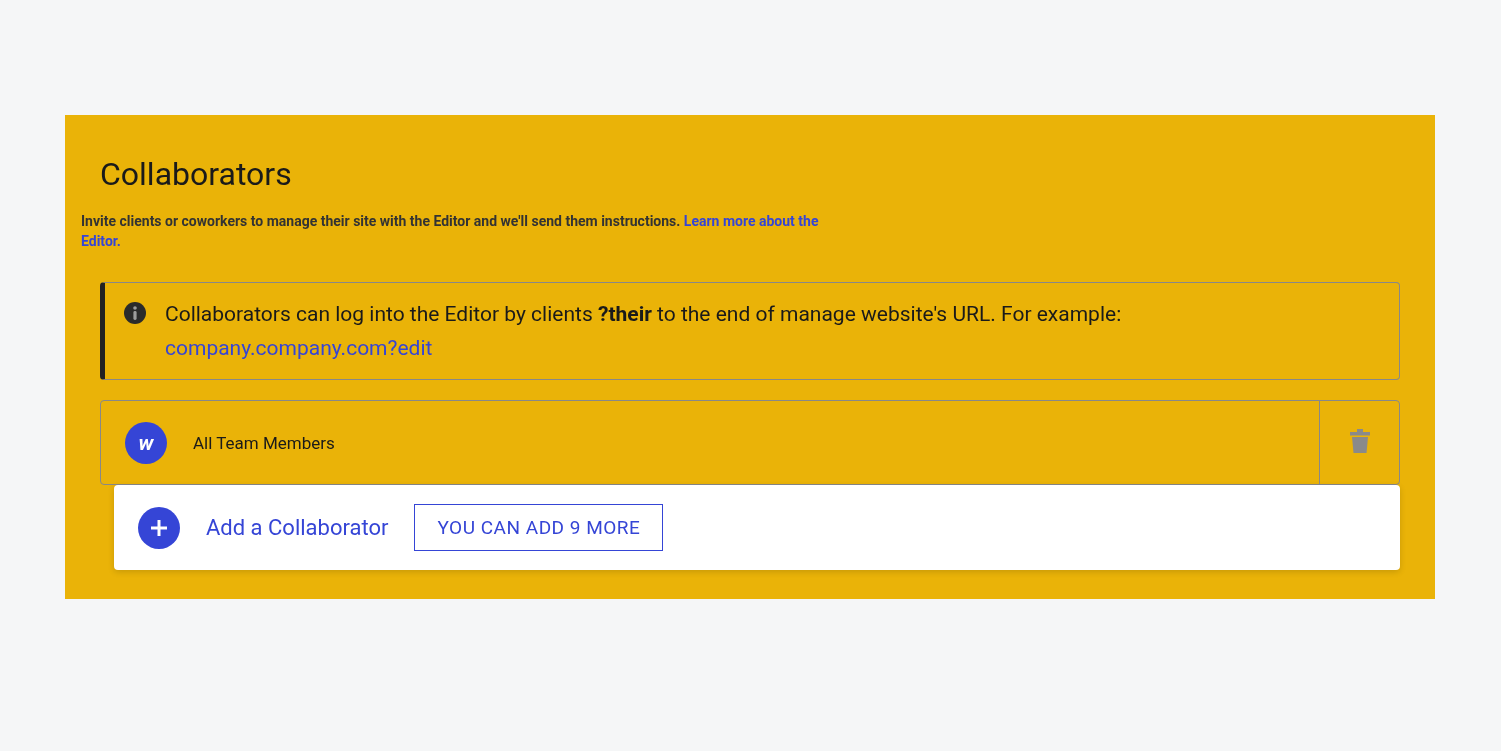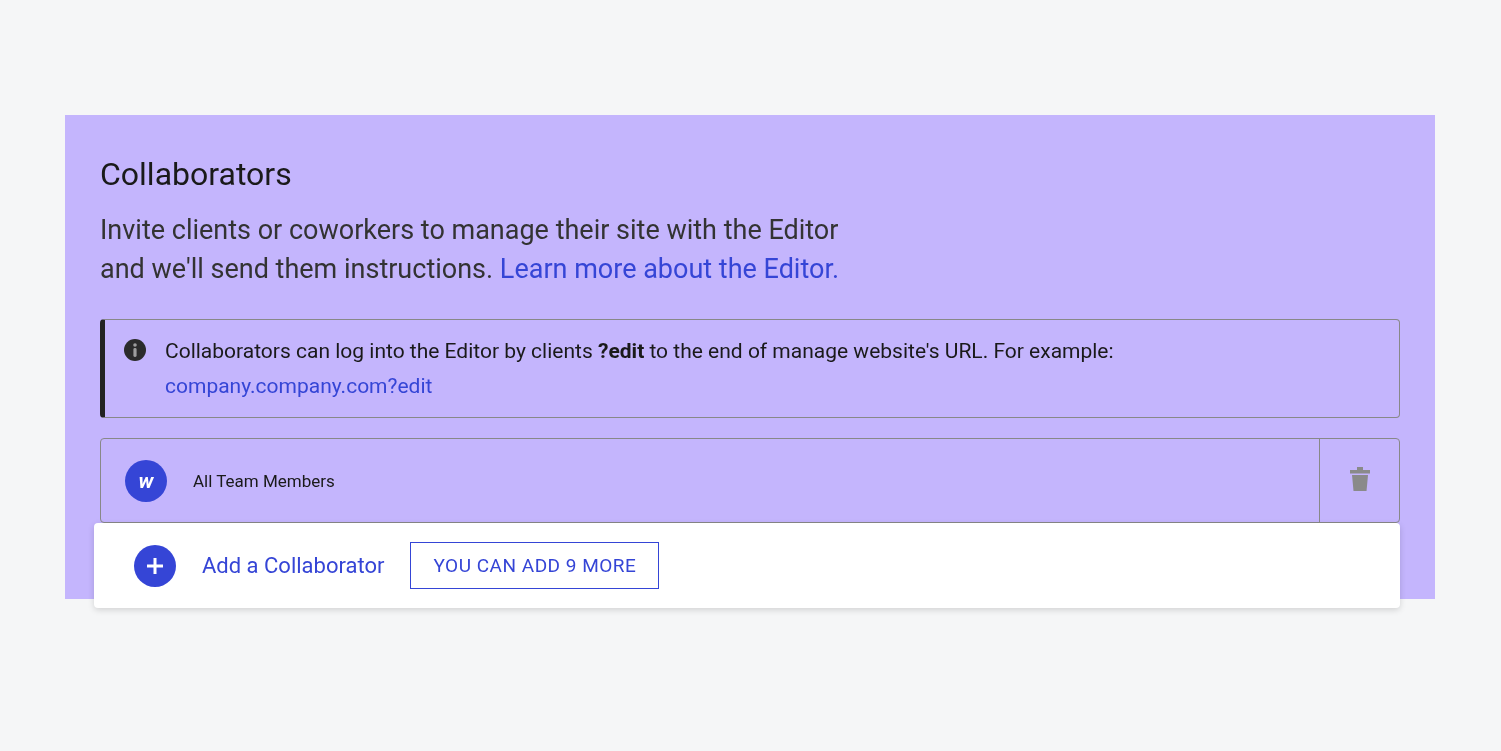--- a/index.html
+++ b/index.html
@@ -13,37 +13,38 @@
       width: 1501px;
       height: 751px;
       position: relative;
     }
     .panel {
       position: absolute;
       left: 65px;
       top: 115px;
       width: 1370px;
       height: 484px;
-      background: #c4b5fd;
+      background: #eab308;
       padding: 40px 0 0 0;
     }
     .section-title {
       font-size: 32px;
       font-weight: 400;
       color: #1a1a1a;
       margin-left: 35px;
       margin-bottom: 18px;
     }
     .description {
-      font-size: 27px;
+      font-size: 14px;
       color: #333;
-      margin-left: 35px;
+      margin-left: 16px;
       max-width: 760px;
       line-height: 1.45;
       margin-bottom: 30px;
+      font-weight: bold;
     }
     .description a {
       color: #3545d6;
       text-decoration: none;
     }
     .info-box {
       margin: 0 35px 20px 35px;
       border: 1px solid #888;
       border-left: 5px solid #222;
       border-radius: 4px;
@@ -113,28 +114,28 @@
       color: #1a1a1a;
     }
     .collab-trash {
       width: 80px;
       border-left: 1px solid #888;
       display: flex;
       align-items: center;
       justify-content: center;
     }
     .add-row {
-      margin: 0 35px 0 29px;
+      margin: 0 35px 0 49px;
       background: #fff;
       border-radius: 4px;
       box-shadow: 0 2px 6px rgba(0,0,0,0.15);
       height: 85px;
       display: flex;
       align-items: center;
-      padding-left: 40px;
+      padding-left: 24px;
       gap: 26px;
     }
     .plus-badge {
       width: 42px;
       height: 42px;
       border-radius: 50%;
       background: #3545d6;
       display: flex;
       align-items: center;
       justify-content: center;
@@ -166,21 +167,21 @@
 
   <div class="info-box">
     <div class="info-icon-wrap">
       <svg width="24" height="24" viewBox="0 0 24 24">
         <circle cx="12" cy="12" r="11" fill="#2b2b2b"></circle>
         <circle cx="12" cy="7" r="1.8" fill="#9d9d9d"></circle>
         <rect x="10.4" y="10" width="3.2" height="9" rx="1.4" fill="#9d9d9d"></rect>
       </svg>
     </div>
     <div class="info-text">
-      <span>Collaborators can log into the Editor by clients </span><span class="bold">?edit</span><span> to the end of manage website's URL. For example:</span><br>
+      <span>Collaborators can log into the Editor by clients </span><span class="bold">?their</span><span> to the end of manage website's URL. For example:</span><br>
       <a href="#">company.company.com?edit</a>
     </div>
   </div>
 
   <div class="collab-row">
     <div class="collab-main">
       <div class="w-badge">
         <span>w</span>
       </div>
       <span class="collab-name">All Team Members</span>

